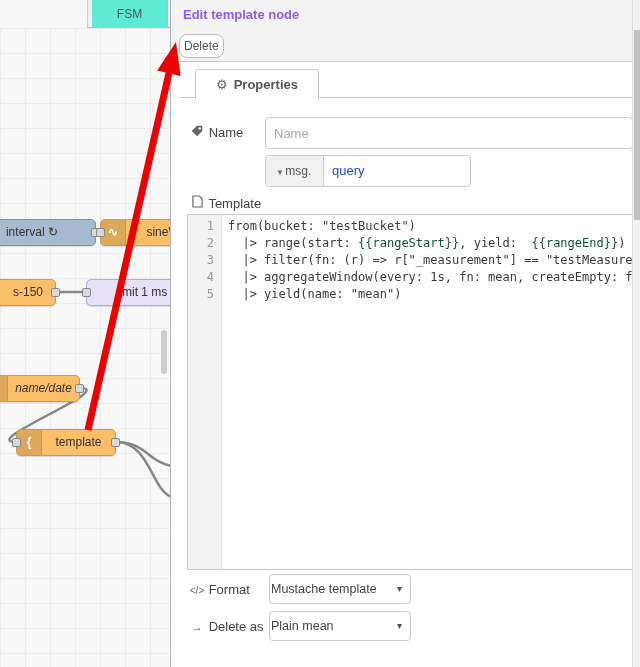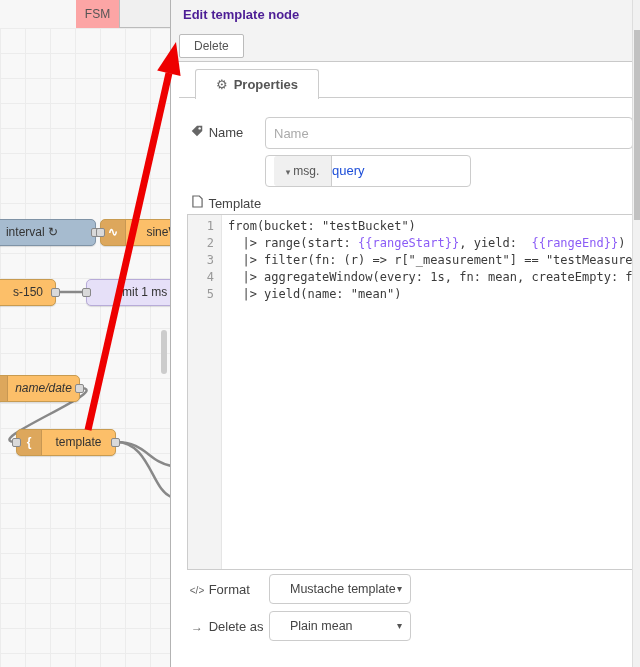--- a/index.html
+++ b/index.html
@@ -4,21 +4,21 @@
 <style>
   * { margin:0; padding:0; box-sizing:border-box; }
   body { font-family:"Liberation Sans",sans-serif; }
   #app { position:relative; width:640px; height:667px; overflow:hidden; background:#fff; }
 
   
   #canvas { position:absolute; left:0; top:0; width:170px; height:667px; overflow:hidden; background:#fff; }
   .flow-tabbar { position:absolute; left:0; top:0; width:170px; height:28px; background:#f0f0f0; border-bottom:1px solid #bbb; }
   .flow-tab { position:absolute; top:0; height:28px; font-size:12px; color:#555; line-height:28px; text-align:center; }
   .flow-tab.cut { left:0; width:88px; background:#f7f7f7; border-right:1px solid #ccc; }
-  .flow-tab.fsm { left:76px; width:44px; background:#fca5a5; border-right:1px solid #bbb; }
+  .flow-tab.fsm { left:92px; width:76px; background:#5eead4; border-right:1px solid #bbb; }
   .canvas-body { position:absolute; left:0; top:28px; width:170px; height:639px;
       background-color:#f8f8f8;
       background-image:linear-gradient(#ececec 1px, transparent 1px), linear-gradient(90deg,#ececec 1px, transparent 1px);
       background-size:25px 25px; }
   .wires { position:absolute; left:0; top:0; width:170px; height:667px; pointer-events:none; }
 
   .node { position:absolute; height:27px; border-radius:5px; border:1px solid rgba(0,0,0,0.3); font-size:12px; color:#333;
           box-shadow:0 1px 1px rgba(0,0,0,0.12); }
   .node .nlabel { position:absolute; left:0; right:0; top:0; line-height:25px; text-align:center; white-space:nowrap; overflow:hidden; }
   .node .nicon { position:absolute; left:0; top:0; bottom:0; width:25px; background:rgba(0,0,0,0.12); border-right:1px solid rgba(0,0,0,0.1);
@@ -34,24 +34,24 @@
   .n-limit    { left:86px; top:279px; width:112px; background:#e6e0f8; border-color:#b7abd8; }
   .n-timedate { left:-18px; top:375px; width:98px; background:#fcbf69; border-color:#c89b50; }
   .n-timedate .nlabel { font-style:italic; }
   .n-timedate .nicon { font-family:"Liberation Serif",serif; font-style:italic; }
   .n-template { left:16px; top:429px; width:100px; background:#fcbf69; border-color:#c89b50; }
   .canvas-vscroll { position:absolute; left:161px; top:330px; width:6px; height:44px; background:#ccc; border-radius:3px; }
 
   
   #dialog { position:absolute; left:170px; top:0; width:470px; height:667px; background:#fff; border-left:1px solid #b3b3b3; }
   .tray-header { position:absolute; left:0; top:0; right:0; height:30px; background:#f3f3f3; }
-  .tray-title { padding-left:12px; line-height:30px; font-size:13px; font-weight:bold; color:#4c1d95; }
+  .tray-title { padding-left:12px; line-height:30px; font-size:13px; font-weight:bold; color:#8b5cf6; }
   .tray-toolbar { position:absolute; left:0; top:30px; right:0; height:32px; background:#f3f3f3; border-bottom:1px solid #c9c9c9; }
-  .btn-delete { position:absolute; left:8px; top:4px; height:24px; padding:0 14px; background:#fff; border:1px solid #bbb;
-                border-radius:2px; font-size:12px; color:#555; font-family:"Liberation Sans",sans-serif; }
+  .btn-delete { position:absolute; left:8px; top:4px; height:24px; padding:0 4px; background:#fff; border:1px solid #bbb;
+                border-radius:8px; font-size:12px; color:#555; font-family:"Liberation Sans",sans-serif; }
   .tabbar { position:absolute; left:8px; top:62px; right:8px; height:36px; background:#fff; border-bottom:1px solid #ccc; }
   .tab-properties { position:absolute; left:16px; top:7px; height:30px; background:#fff; border:1px solid #ccc; border-bottom:none;
                     border-radius:3px 3px 0 0; padding:0 20px; line-height:29px; font-size:13px; font-weight:bold; color:#555; z-index:2; }
   .tab-properties .gear { color:#666; font-weight:normal; margin-right:6px; }
 
   .form { position:absolute; left:0; top:98px; right:8px; bottom:0; background:#fff; }
   .frow { position:absolute; left:0; right:0; }
   .flabel { position:absolute; left:18px; top:0; font-size:13px; color:#444; line-height:32px; white-space:nowrap; }
   .flabel .licon { display:inline-block; min-width:16px; color:#666; font-size:12px; text-align:center; }
   .row-name { top:19px; height:29px; }
@@ -60,35 +60,35 @@
   .row-template-label .flabel { line-height:20px; }
   .row-format { top:476px; height:30px; }
   .row-output { top:513px; height:30px; }
 
   .input-name { position:absolute; left:94px; top:0; width:368px; height:32px; border:1px solid #ccc; border-radius:4px;
                 padding:0 8px; font-size:13px; color:#444; font-family:"Liberation Sans",sans-serif; }
   .input-name::placeholder { color:#aaa; }
 
   .typedinput { position:absolute; left:94px; top:0; width:206px; height:32px; border:1px solid #ccc; border-radius:4px; background:#fff; }
   .ti-btn { position:absolute; left:0; top:0; bottom:0; width:58px; background:#f0f0f0; border-right:1px solid #ccc;
-            border-radius:3px 0 0 3px; font-size:12px; color:#555; line-height:30px; text-align:center; cursor:pointer;margin-left:8px; }
+            border-radius:3px 0 0 3px; font-size:12px; color:#555; line-height:30px; text-align:center; cursor:pointer; }
   .ti-btn .caret { font-size:9px; color:#666; margin-right:3px; }
   .ti-value { position:absolute; left:58px; right:0; top:0; line-height:30px; font-size:13px; color:#1d4ed8; padding-left:8px; }
 
   
   .editor { position:absolute; left:16px; top:116px; width:446px; height:356px; border:1px solid #ccc; background:#fff; overflow:hidden; }
   .gutter { position:absolute; left:0; top:0; bottom:0; width:34px; background:#f3f3f3; border-right:1px solid #e5e5e5; }
   .gutter-cell { font-family:"DejaVu Sans Mono",monospace; font-size:12px; color:#999; text-align:right; padding-right:7px; line-height:17px; }
   .codearea { position:absolute; left:35px; right:0; top:0; bottom:0; padding-left:5px; }
   .code-line { font-family:"DejaVu Sans Mono",monospace; font-size:12px; color:#3b3b3b; line-height:17px; white-space:pre; }
   .gutter, .codearea { padding-top:3px; }
-  .tok-mustache { color:#8b5cf6; }
+  .tok-mustache { color:#14532d; }
 
   .rselect { position:absolute; left:98px; top:0; width:142px; height:30px; border:1px solid #ccc; border-radius:4px; background:#fff;
-             font-size:12.5px; color:#444; line-height:28px; padding-left:20px; cursor:pointer; }
+             font-size:12.5px; color:#444; line-height:28px; padding-left:1px; cursor:pointer; }
   .rselect .caret { position:absolute; right:8px; top:0; font-size:10px; color:#555; }
 
   .tray-scrollbar { position:absolute; right:0; top:0; width:8px; height:667px; background:#f1f1f1; border-left:1px solid #ddd; }
   .tray-scrollthumb { position:absolute; left:1px; right:0; top:30px; height:190px; background:#c1c1c1; }
 
   
   #arrow-overlay { position:absolute; left:0; top:0; width:640px; height:667px; pointer-events:none; z-index:99; }
 </style>
 </head>
 <body>

